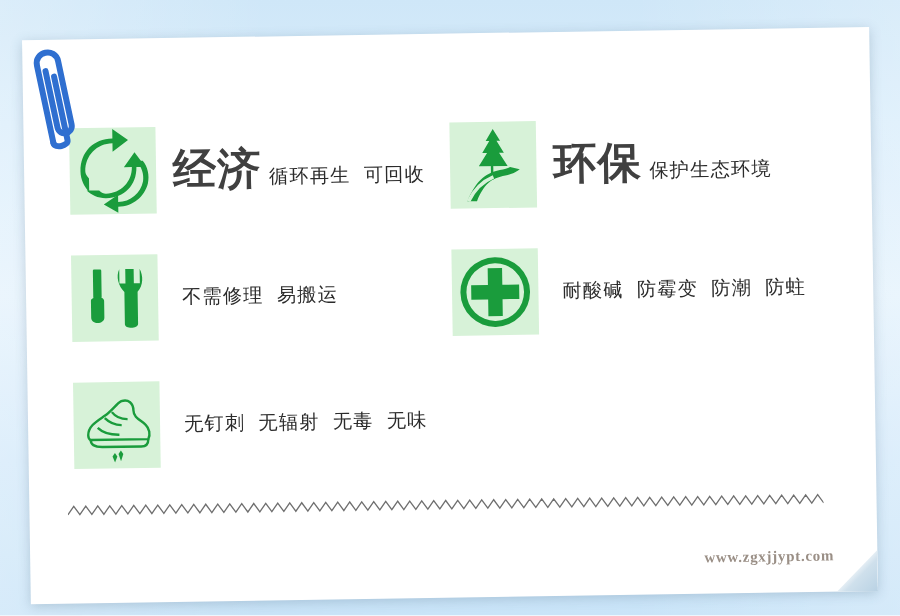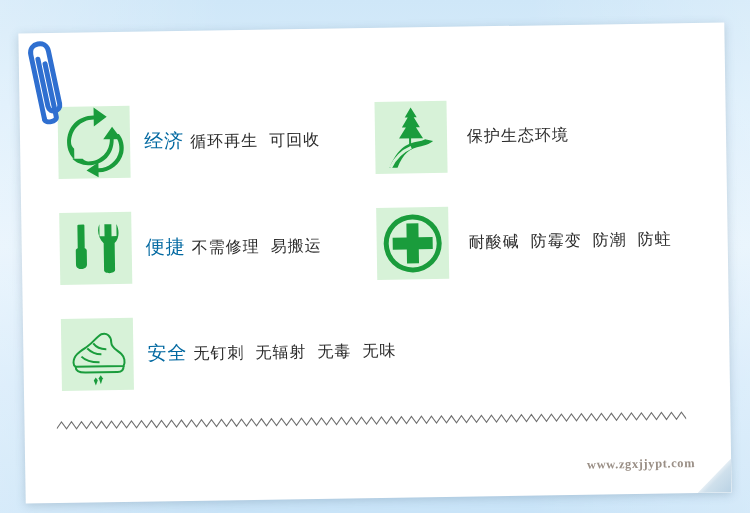--- a/index.html
+++ b/index.html
@@ -73,23 +73,23 @@
     position: relative;
   }
   .icon-box svg { display: block; }
   .text-block {
     margin-left: 14px;
     display: flex;
     align-items: baseline;
     white-space: nowrap;
   }
   .title {
-    font-size: 19px;
-    font-weight: normal;
-    color: #0369a1;
+    font-size: 36px;
+    font-weight: bold;
+    color: #404040;
     letter-spacing: 1px;
     font-family: "Liberation Sans", sans-serif;
   }
   .desc {
     font-size: 16px;
     color: #2b2b2b;
     margin-left: 6px;
     letter-spacing: 1px;
     font-family: "Liberation Sans", sans-serif;
   }
@@ -160,40 +160,40 @@
           <svg width="72" height="72" viewBox="0 0 72 72">
             <g fill="#1a9c3c">
               <path d="M36 6 L30 16 L33 16 L27 26 L31 26 L24 37 L48 37 L41 26 L45 26 L39 16 L42 16 Z"></path>
               <path d="M36 36 L36 48 L34 48 L34 36 Z"></path>
               <path d="M44 40 C30 42 22 48 14 66 L22 66 C28 52 34 47 46 45 C54 43.6 58 40 58 40 L50 38 C50 38 48 39.4 44 40 Z"></path>
               <path d="M36 46 C26 50 20 56 15 66" stroke="#d7f2d8" stroke-width="3" fill="none"></path>
             </g>
           </svg>
         </div>
         <div class="text-block">
+          <span class="title">环保</span>
           <span class="desc">
             <span class="part">保护生态环境</span>
           </span>
         </div>
       </div>
 
       <div class="row" style="left:38px; top:180px;">
         <div class="icon-box">
           <svg width="72" height="72" viewBox="0 0 72 72">
             <g fill="#1a9c3c">
 
               <rect x="18" y="12" width="7" height="24" rx="1"></rect>
               <path d="M16 38 C16 34 27 34 27 38 L27 52 C27 58 16 58 16 52 Z"></path>
 
               <path d="M40 12 L40 24 L45 24 L45 12 L52 12 L52 24 L57 24 L57 12 L57 12 C60 18 60 26 55 31 L55 58 C55 62 44 62 44 58 L44 31 C39 26 37 18 40 12 Z"></path>
             </g>
           </svg>
         </div>
         <div class="text-block">
-          <span class="title">便捷</span>
           <span class="desc">
             <span class="part">不需修理</span><span class="part">易搬运</span>
           </span>
         </div>
       </div>
 
       <div class="row" style="left:355px; top:180px;">
         <div class="icon-box">
           <svg width="72" height="72" viewBox="0 0 72 72">
             <circle cx="36" cy="36" r="29" fill="#1a9c3c"></circle>
@@ -218,21 +218,20 @@
               <path d="M32 25 C35 29 39 31 45 31"></path>
               <path d="M20 38 C24 42 30 44 38 44"></path>
             </g>
             <g fill="#1a9c3c">
               <path d="M37 60 L39 66 L41 60 L39 57 Z"></path>
               <path d="M32 62 L34 67 L36 62 L34 59 Z"></path>
             </g>
           </svg>
         </div>
         <div class="text-block">
-          <span class="title">安全</span>
           <span class="desc">
             <span class="part">无钉刺</span><span class="part">无辐射</span><span class="part">无毒</span><span class="part">无味</span>
           </span>
         </div>
       </div>
 
       <div id="divider">
         <svg width="630" height="14" viewBox="0 0 630 14" preserveAspectRatio="none">
           <path d="M0 10 L5 3 L10 10 L15 3 L20 10 L25 3 L30 10 L35 3 L40 10 L45 3 L50 10 L55 3 L60 10 L65 3 L70 10 L75 3 L80 10 L85 3 L90 10 L95 3 L100 10 L105 3 L110 10 L115 3 L120 10 L125 3 L130 10 L135 3 L140 10 L145 3 L150 10 L155 3 L160 10 L165 3 L170 10 L175 3 L180 10 L185 3 L190 10 L195 3 L200 10 L205 3 L210 10 L215 3 L220 10 L225 3 L230 10 L235 3 L240 10 L245 3 L250 10 L255 3 L260 10 L265 3 L270 10 L275 3 L280 10 L285 3 L290 10 L295 3 L300 10 L305 3 L310 10 L315 3 L320 10 L325 3 L330 10 L335 3 L340 10 L345 3 L350 10 L355 3 L360 10 L365 3 L370 10 L375 3 L380 10 L385 3 L390 10 L395 3 L400 10 L405 3 L410 10 L415 3 L420 10 L425 3 L430 10 L435 3 L440 10 L445 3 L450 10 L455 3 L460 10 L465 3 L470 10 L475 3 L480 10 L485 3 L490 10 L495 3 L500 10 L505 3 L510 10 L515 3 L520 10 L525 3 L530 10 L535 3 L540 10 L545 3 L550 10 L555 3 L560 10 L565 3 L570 10 L575 3 L580 10 L585 3 L590 10 L595 3 L600 10 L605 3 L610 10 L615 3 L620 10 L625 3 L630 10" stroke="#6f6f6f" stroke-width="1.1" fill="none"></path>
         </svg>

